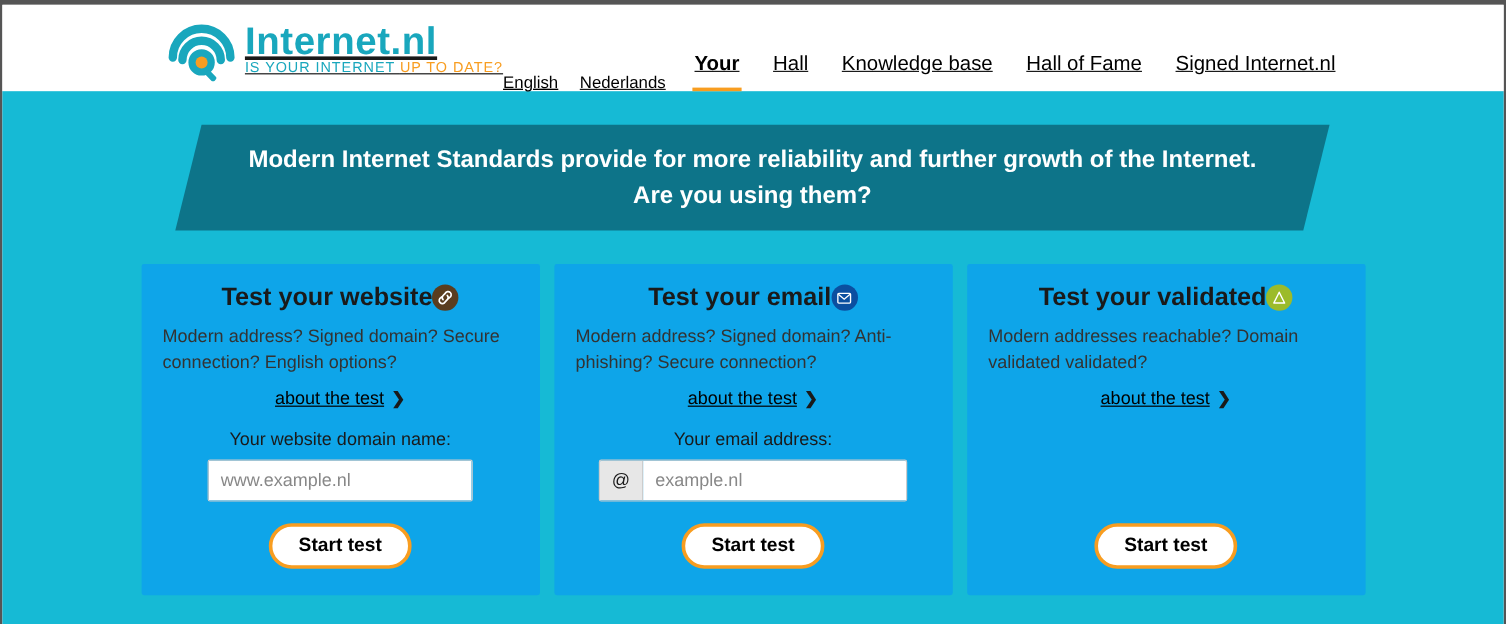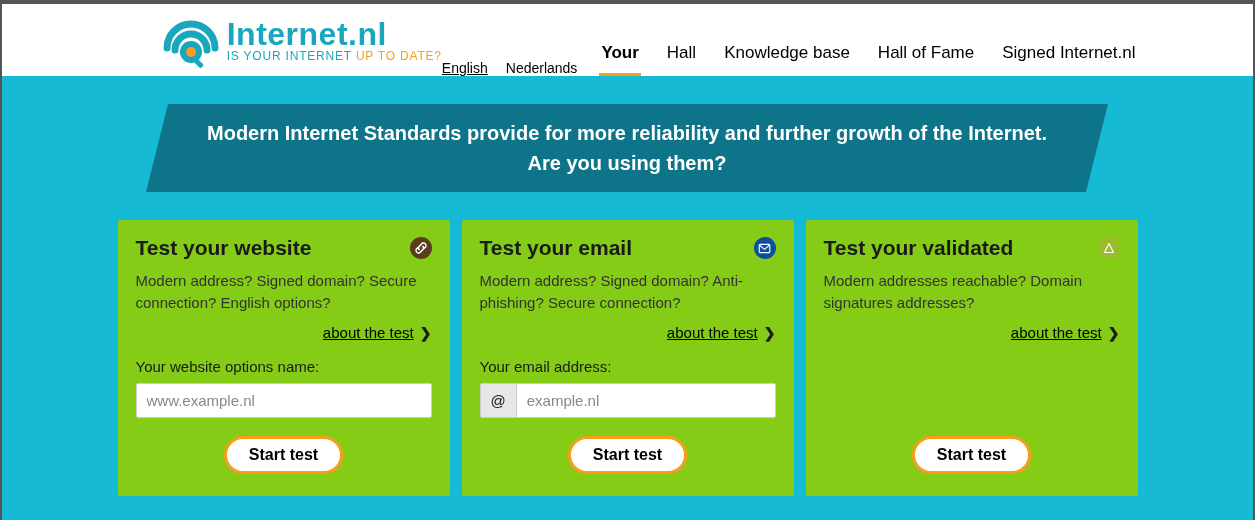--- a/index.html
+++ b/index.html
@@ -7,21 +7,21 @@
     --teal-light:#16bad5;
     --orange:#f89d20;
     --text-dark:#1a1a1a;
     --text-muted:#333;
     --border-gray:#ccc;
   }
   *{box-sizing:border-box;margin:0;padding:0;font-family:Arial,Helvetica,sans-serif;}
   body{background:#555;color:var(--text-dark);}
   .page{background:#fff;margin:4px 2px 0 2px;}
   header{background:#fff;padding:8px 0 0 0;}
-  .header-inner{width:1020px;margin:0 auto;display:flex;align-items:flex-end;justify-content:flex-end;}
+  .header-inner{width:1020px;margin:0 auto;display:flex;align-items:flex-end;justify-content:center;text-decoration:underline;}
   
   .logo{display:flex;align-items:center;gap:8px;padding-bottom:8px;cursor:pointer;}
   .logo-mark{width:56px;height:56px;position:relative;}
   .logo-text{line-height:1;}
   .logo-title{font-size:32px;font-weight:600;color:#19a7bd;letter-spacing:.5px;}
   .logo-sub{font-size:12px;letter-spacing:.8px;}
   .logo-sub .part1{color:#19a7bd;}
   .logo-sub .part2{color:var(--orange);}
   
   .top-right{display:flex;align-items:flex-end;gap:18px;}
@@ -32,21 +32,21 @@
   nav a{color:#000;text-decoration:none;padding:6px 2px 10px 2px;cursor:pointer;position:relative;}
   nav a.active{border-bottom:3px solid var(--orange);font-weight:bold;}
   
   .hero{background:var(--teal-light);padding:28px 0 34px 0;}
   .hero-inner{width:1020px;margin:0 auto;}
   .tagline-wrap{display:flex;justify-content:center;margin-bottom:28px;}
   .tagline{background:var(--teal-dark);color:#fff;text-align:center;padding:14px 50px;font-size:20px;font-weight:bold;line-height:1.5;transform:skewX(-14deg);}
   .tagline > div{transform:skewX(14deg);}
   
   .cards{display:flex;gap:12px;}
-  .card{flex:1;background:#84cc16;padding:16px 18px 22px 18px;border-radius:2px;display:flex;flex-direction:column;}
+  .card{flex:1;background:#0ea5e9;padding:16px 18px 22px 18px;border-radius:2px;display:flex;flex-direction:column;align-items:center;}
   .card-head{display:flex;align-items:center;justify-content:space-between;margin-bottom:10px;}
   .card-head h2{font-size:21px;font-weight:bold;}
   .card p{font-size:15px;line-height:1.45;margin-bottom:10px;color:var(--text-muted);}
   .about-line{text-align:right;margin-bottom:16px;}
   .about-line a{color:#000;text-decoration:underline;font-size:15px;cursor:pointer;}
   .about-line .chev{display:inline-block;margin-left:6px;font-weight:bold;font-size:14px;text-decoration:none;}
   .input-label{font-size:15px;margin-bottom:8px;display:block;}
   .input-row{display:flex;border:1px solid var(--border-gray);border-radius:2px;overflow:hidden;}
   .input-row .prefix{background:#e7e7e7;padding:8px 10px;font-size:15px;border-right:1px solid var(--border-gray);display:flex;align-items:center;}
   .input-row input{flex:1;border:none;padding:8px 10px;font-size:15px;outline:none;color:#444;}
@@ -117,21 +117,21 @@
             <div class="card-icon icon-link">
               <svg viewBox="0 0 16 16" width="14" height="14">
                   <path d="M6 10a3 3 0 0 1 0-4l2-2a3 3 0 1 1 4 4l-1 1M10 6a3 3 0 0 1 0 4l-2 2a3 3 0 1 1-4-4l1-1" fill="none" stroke="#fff" stroke-width="1.6" stroke-linecap="round"></path>
                 </svg>
             </div>
           </div>
           <p>Modern address? Signed domain? Secure connection? English options?</p>
           <div class="about-line">
             <a>about the test</a><span class="chev">❯</span>
           </div>
-          <label class="input-label">Your website options name:</label>
+          <label class="input-label">Your website domain name:</label>
           <div class="input-row">
             <input type="text" placeholder="www.example.nl" style="">
           </div>
           <div class="btn-row">
             <button class="start-btn">Start test</button>
           </div>
         </div>
 
         <div class="card">
           <div class="card-head">
@@ -159,21 +159,21 @@
 
         <div class="card">
           <div class="card-head">
             <h2>Test your validated</h2>
             <div class="card-icon icon-conn">
               <svg viewBox="0 0 16 16" width="12" height="12">
                   <path d="M8 2 L14 14 L2 14 Z" fill="none" stroke="#fff" stroke-width="1.6" stroke-linejoin="round"></path>
                 </svg>
             </div>
           </div>
-          <p>Modern addresses reachable? Domain signatures addresses?</p>
+          <p>Modern addresses reachable? Domain validated validated?</p>
           <div class="about-line">
             <a>about the test</a><span class="chev">❯</span>
           </div>
           <div style="flex:1"></div>
           <div class="btn-row">
             <button class="start-btn">Start test</button>
           </div>
         </div>
 
       </div>

